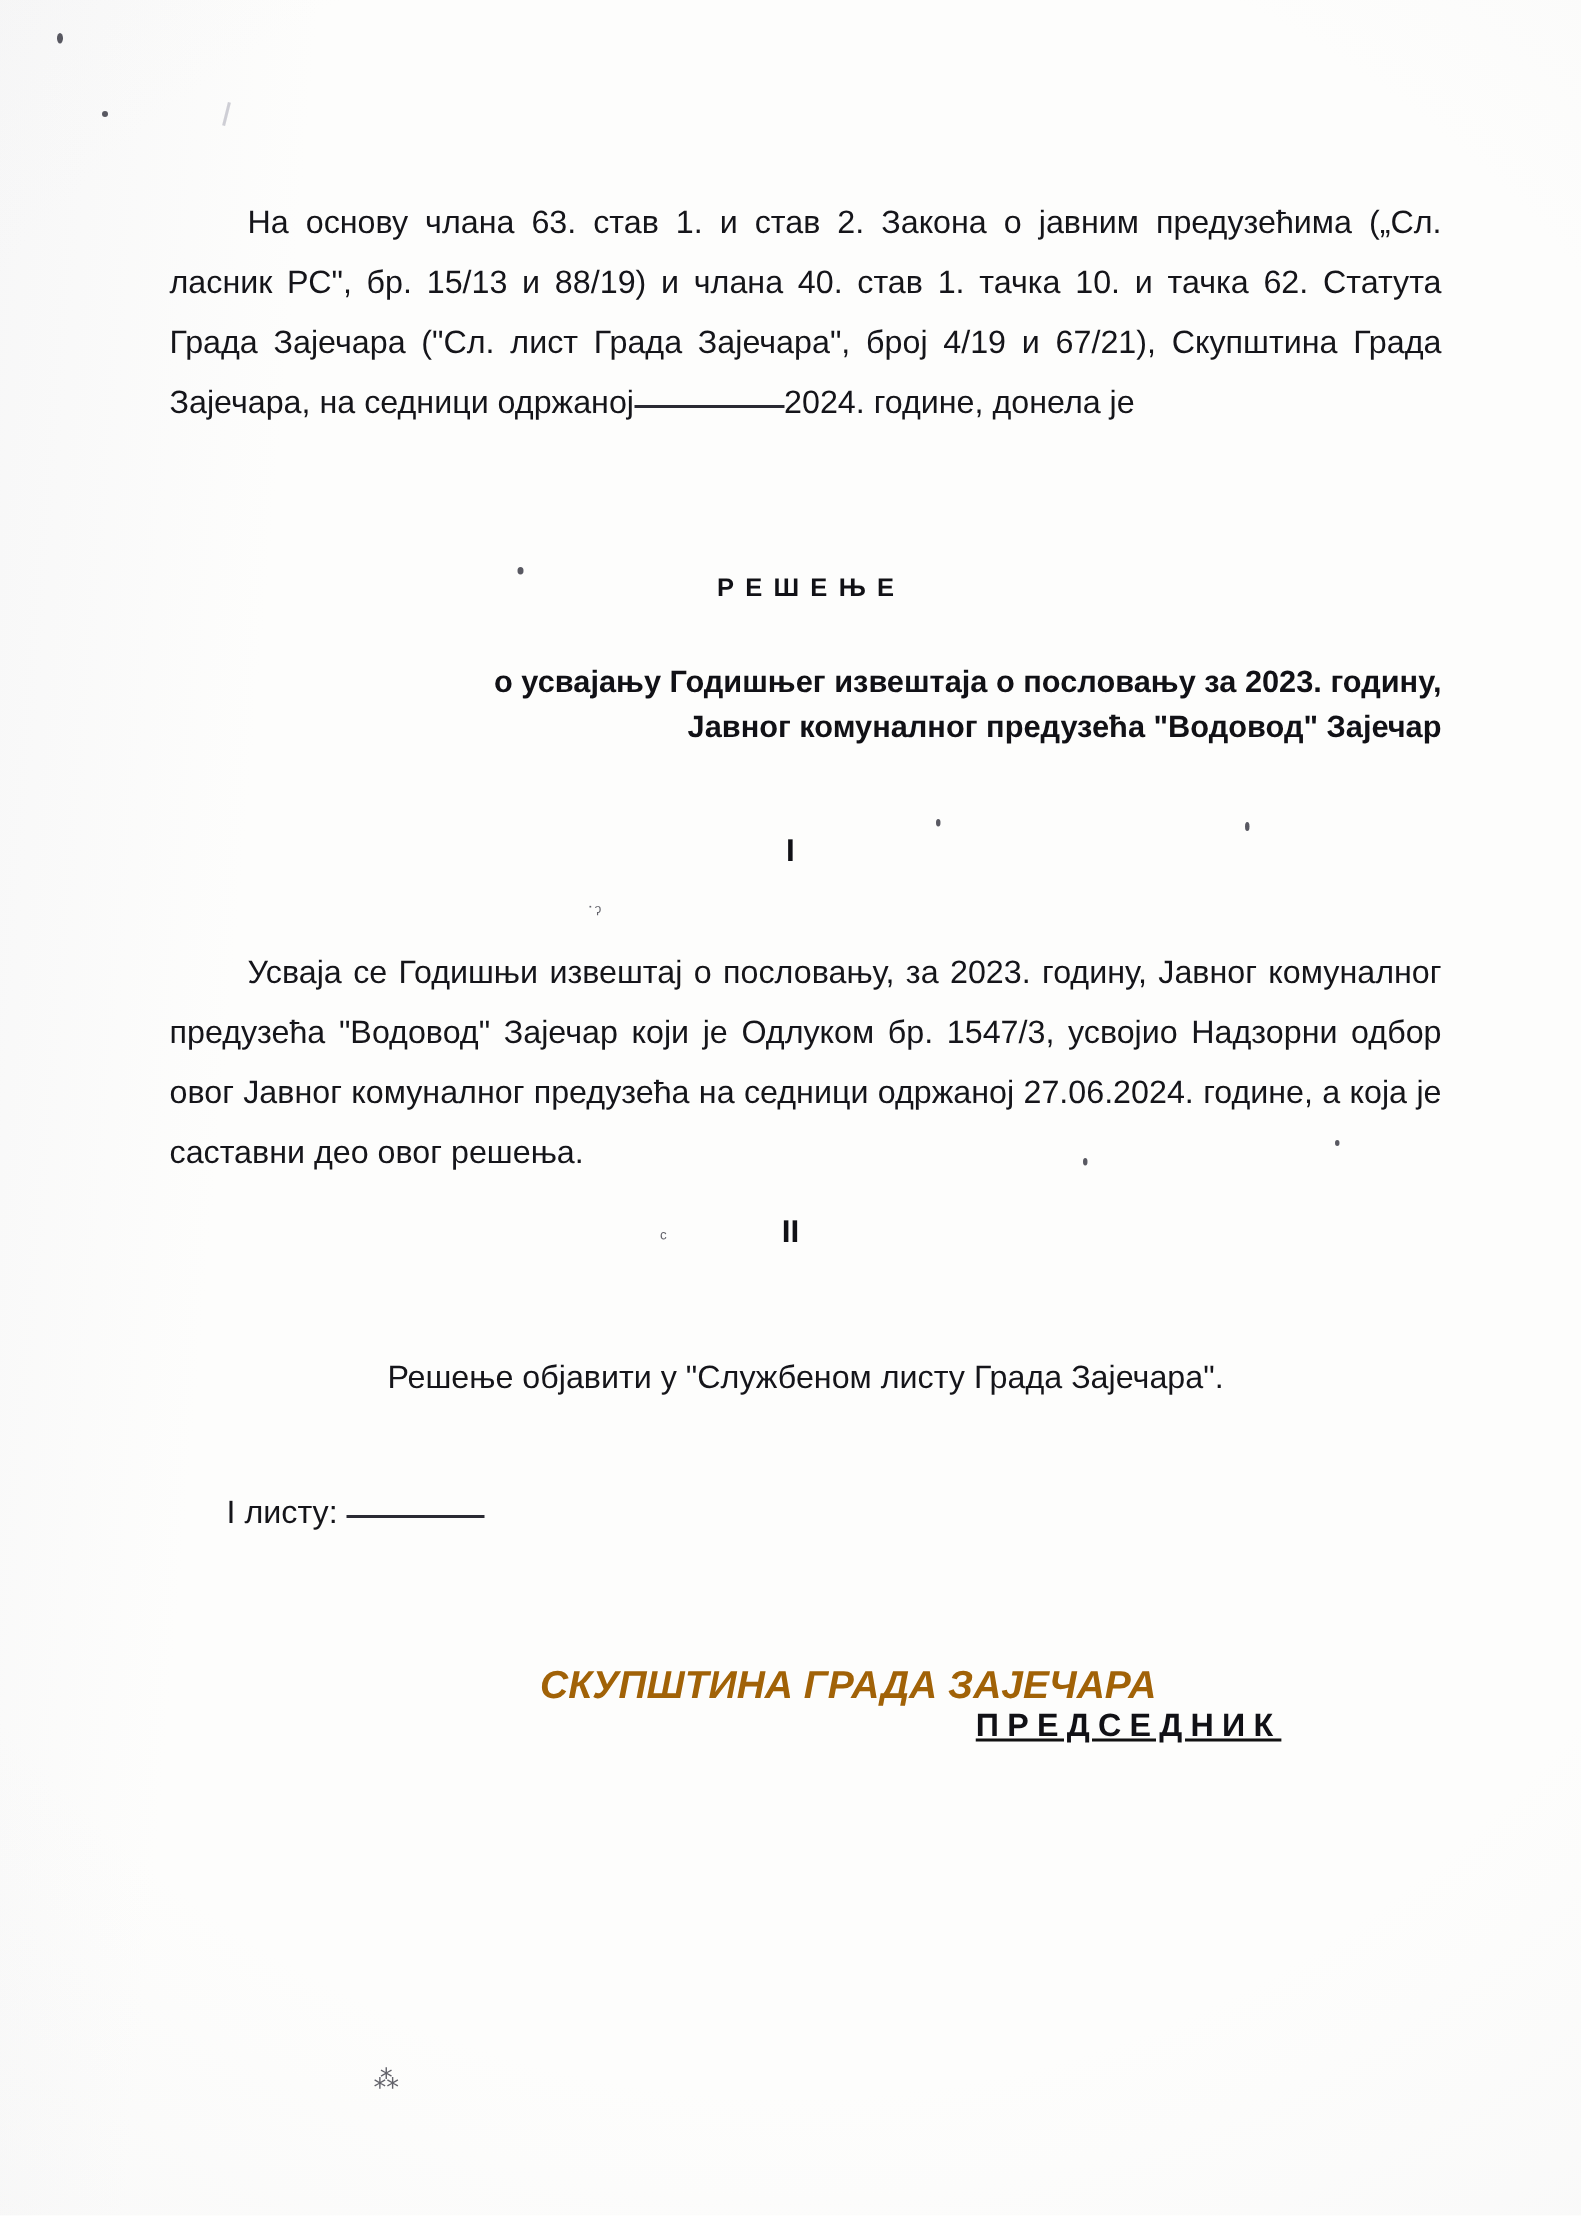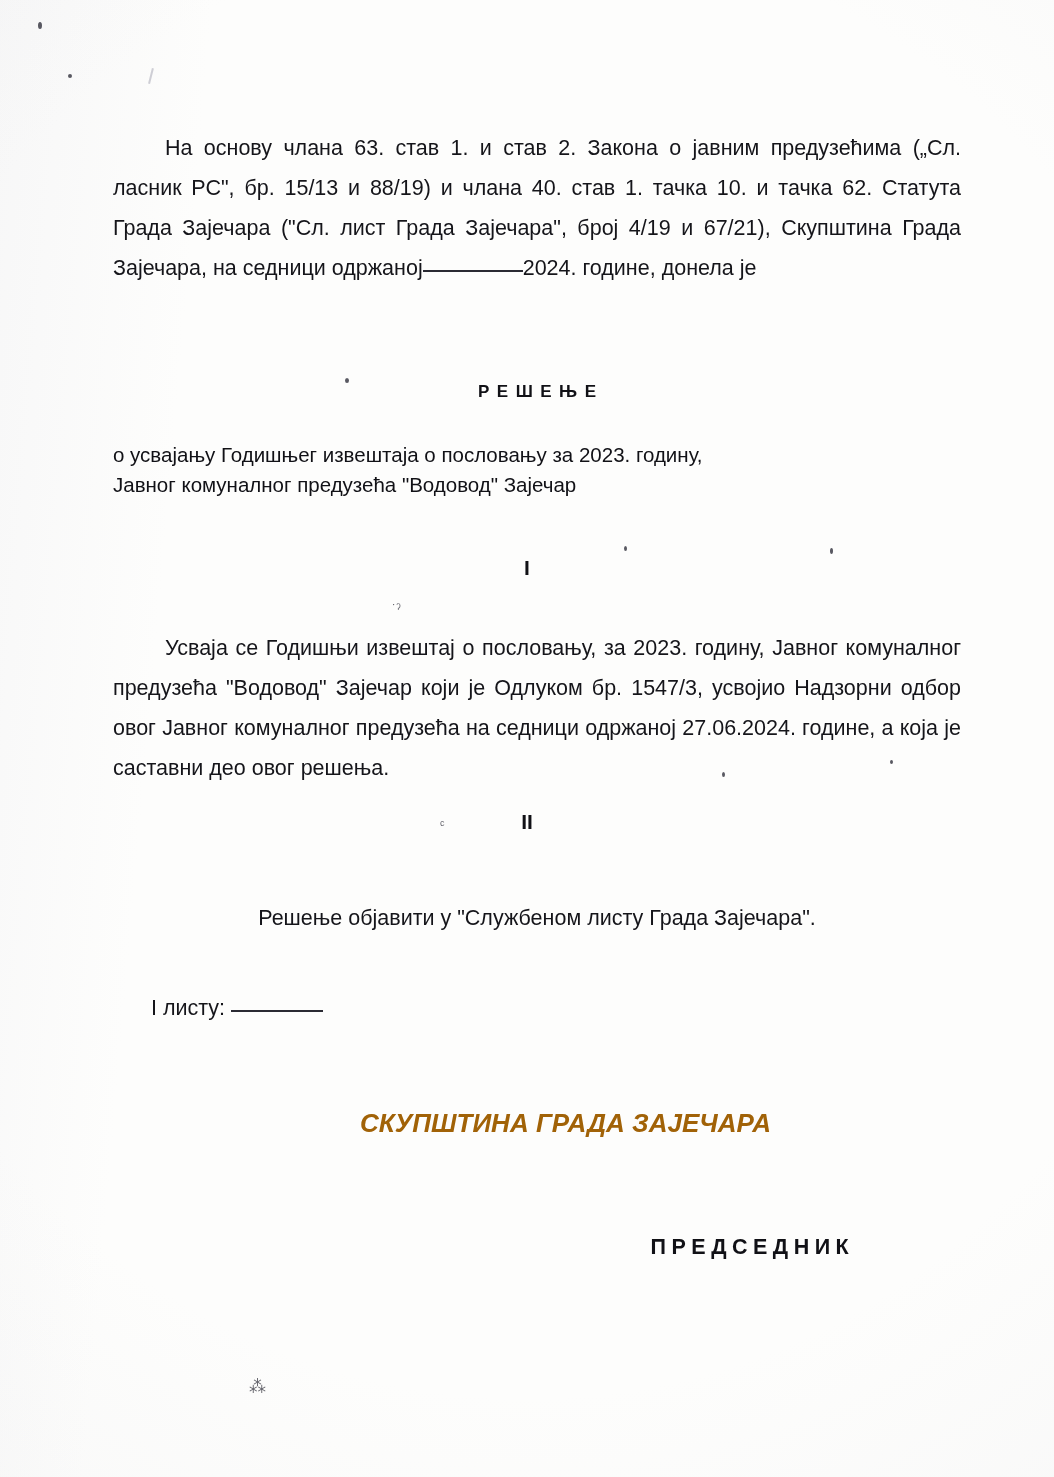--- a/index.html
+++ b/index.html
@@ -58,22 +58,22 @@
   
   .doc-title {
     text-align: center;
     font-weight: bold;
     font-size: 17px;
     letter-spacing: 7.5px;
     text-indent: 7.5px;
     color: #111116;
   }
   .doc-subtitle {
-    text-align: left;
-    font-weight: normal;
+    text-align: right;
+    font-weight: bold;
     font-size: 20.5px;
     line-height: 30px;
     color: #111116;
   }
   .roman {
     text-align: center;
     font-weight: bold;
     font-size: 21px;
     color: #111116;
   }
@@ -197,18 +197,18 @@
       <p class="center-line">Решење објавити у "Службеном листу Града Зајечара".</p>
     </div>
 
     <div class="blk" style="top:990px; left:38px;">
       <div class="footer-line"><span>I листу:</span> <span class="blank w-mid"></span></div>
     </div>
 
     <div class="blk" style="top:1108px;">
       <div class="org-line">СКУПШТИНА ГРАДА ЗАЈЕЧАРА</div>
     </div>
-    <div class="blk" style="top:1235px;">
+    <div class="blk" style="top:1138px;text-decoration:underline;">
       <div class="sign-role">ПРЕДСЕДНИК</div>
     </div>
 
   </div>
 </div>
 
 </body></html>

